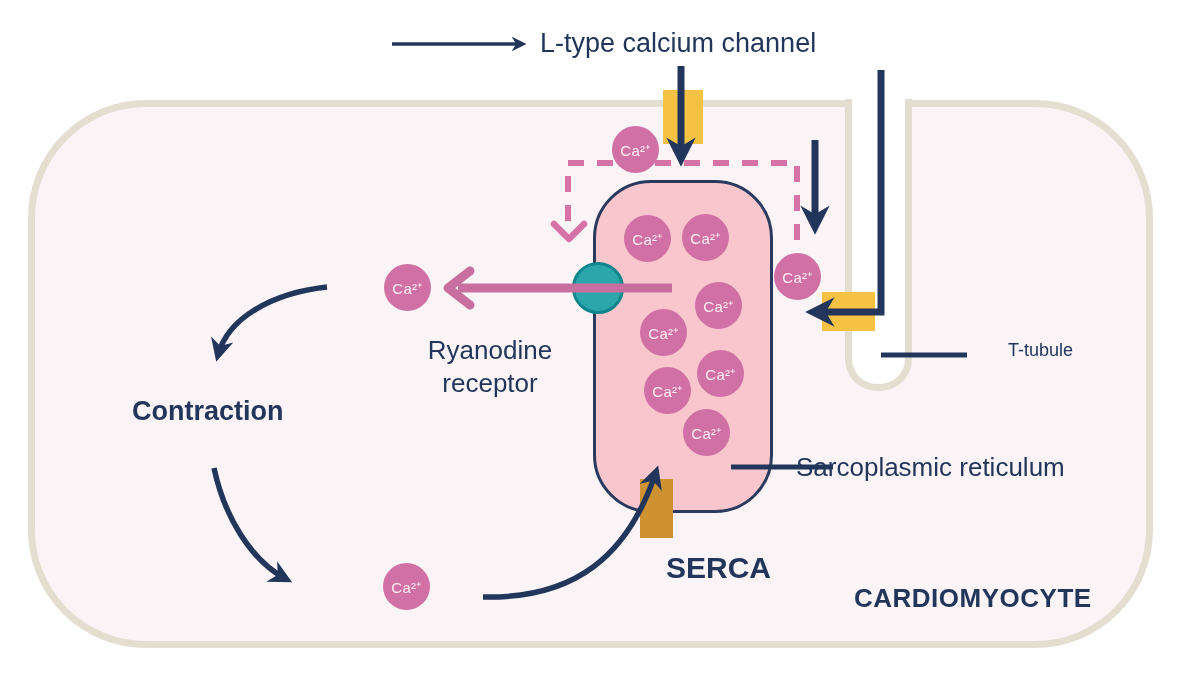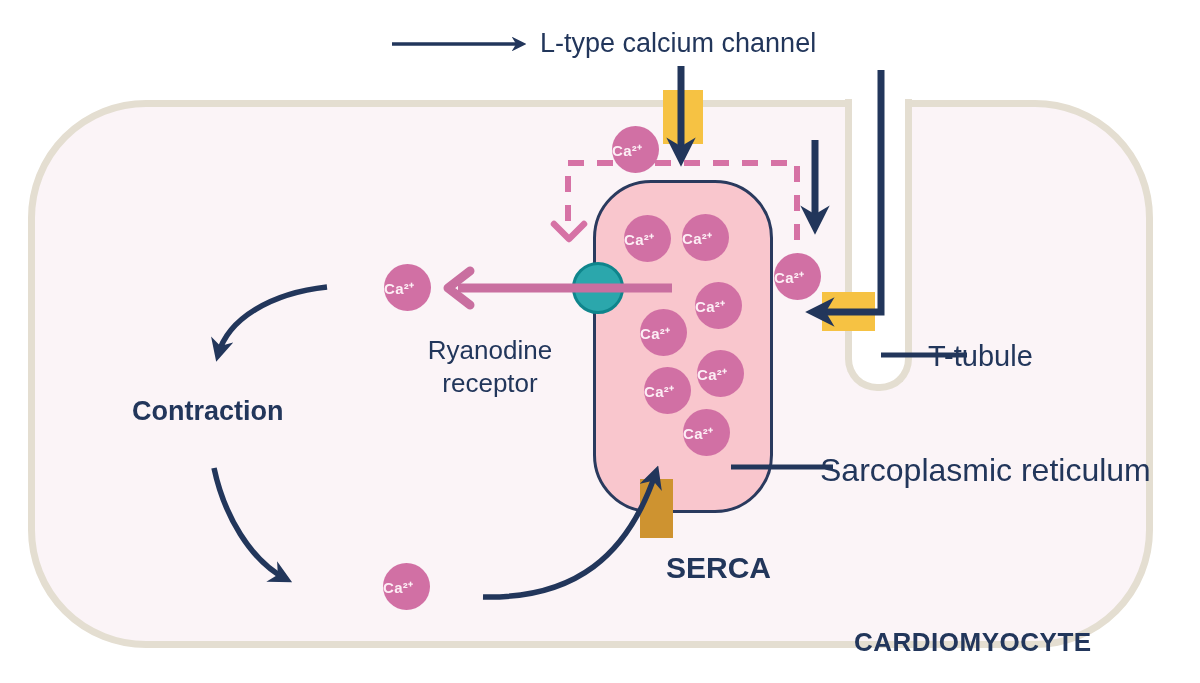--- a/index.html
+++ b/index.html
@@ -27,31 +27,31 @@
   .chan.top{left:663px;top:90px;width:40px;height:54px;}
   .chan.side{left:822px;top:292px;width:53px;height:39px;}
   .chan.serca{left:640px;top:479px;width:33px;height:59px;}
 
   
   .ryr{position:absolute;left:572px;top:262px;width:52px;height:52px;border-radius:50%;
        background:#2ba7ac;border:3px solid #0f858c;box-sizing:border-box;}
 
   
   .ion{position:absolute;width:47px;height:47px;border-radius:50%;background:#d170a4;
-       color:#fdeef5;display:flex;align-items:center;
-       font-size:15px;font-weight:bold;letter-spacing:.3px;}
+       color:#fdeef5;display:flex;align-items:center;justify-content:center;
+       font-size:15px;font-weight:normal;letter-spacing:.3px;}
 
   
   svg.overlay{position:absolute;left:0;top:0;pointer-events:none;}
 
   
   .lbl{position:absolute;white-space:nowrap;font-size:27px;color:#22365b;}
   .lbl.bold{font-weight:bold;}
   .lbl.center{text-align:center;white-space:normal;}
-  .lbl.caps{letter-spacing:.5px;margin-top:44px;}
+  .lbl.caps{letter-spacing:.5px;}
 </style>
 </head>
 <body>
 
 <div class="stage">
 
   <div class="cell"></div>
 
   <div class="ttubule"></div>
 
@@ -133,19 +133,19 @@
     <div>Ryanodine</div>
     <div>receptor</div>
   </div>
 
   <div class="lbl" style="left:540px;top:28px;">L-type calcium channel</div>
 
   <div class="lbl bold" style="left:132px;top:396px;">Contraction</div>
 
   <div class="lbl bold" style="left:666px;top:551px;font-size:30px;">SERCA</div>
 
-  <div class="lbl" style="left:928px;top:340px;font-size:29px;">T-tubule</div>
+  <div class="lbl" style="left:1008px;top:340px;font-size:18px;">T-tubule</div>
 
-  <div class="lbl" style="left:820px;top:452px;font-size:32px;">Sarcoplasmic reticulum</div>
+  <div class="lbl" style="left:796px;top:452px;font-size:26px;">Sarcoplasmic reticulum</div>
 
   <div class="lbl bold caps" style="left:854px;top:583px;font-size:26px;">CARDIOMYOCYTE</div>
 
 </div>
 
 </body></html>

